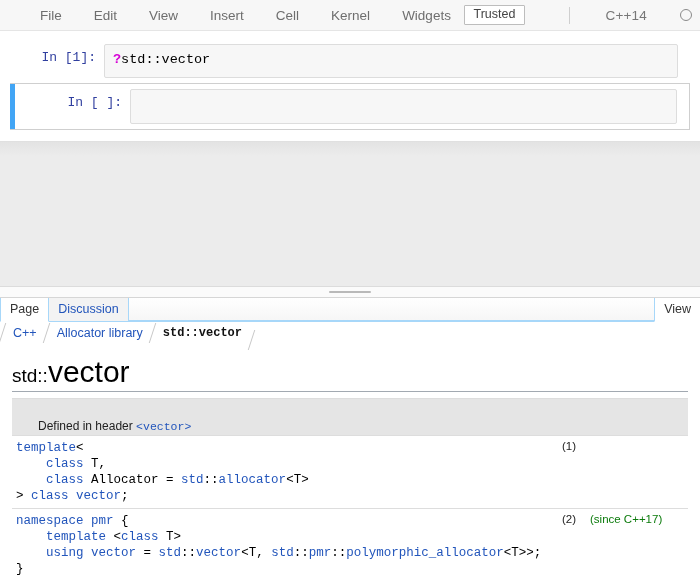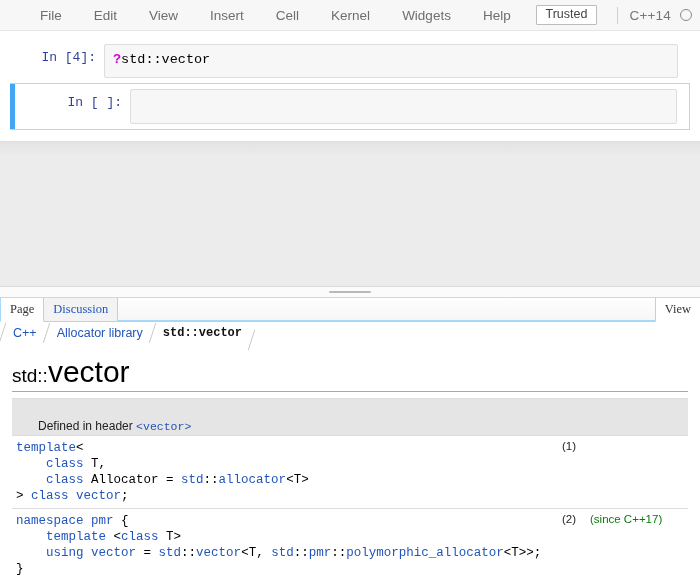--- a/index.html
+++ b/index.html
@@ -51,20 +51,21 @@
     white-space: nowrap;
   }
 
   .menubar-right {
     position: absolute;
     right: 0; top: 0;
     height: 30px;
     display: flex;
     align-items: center;
     padding-right: 8px;
+    gap: 24px;
   }
   .trusted-box {
     font-size: 12.5px;
     color: #444;
     border: 1px solid #bdbdbd;
     background: #fff;
     padding: 2px 9px 3px 9px;
     border-radius: 1px;
     line-height: 1.1;
   }
@@ -238,21 +239,20 @@
   }
   .cpp-tab {
     padding: 4px 9px 3px 9px;
     border-left: 1px solid #a7d7f9;
     border-right: 1px solid #a7d7f9;
     background: #f3f3f3;
     color: #2255bb;
     cursor: pointer;
     line-height: 16px;
     margin-right: -1px;
-    font-family: Liberation Serif, serif;
   }
   .cpp-tab.active {
     background: #ffffff;
     color: #333;
     border-bottom: 1px solid #fff;
     margin-bottom: -1px;
   }
   .cpp-tab-spacer {
     flex: 1;
     border-bottom: 1px solid #a7d7f9;
@@ -385,21 +385,21 @@
         <div class="kernel-name">C++14</div>
         <div class="kernel-idle"></div>
       </div>
     </div>
 
     <div class="nb-body">
 
       <div style="height:8px"></div>
 
       <div class="cell">
-        <div class="prompt">In [4]:</div>
+        <div class="prompt">In [1]:</div>
         <div class="cell-input"><span class="tok-help">?</span><span>std::vector</span></div>
       </div>
 
       <div class="cell selected">
         <div class="cell-selbar"></div>
         <div class="prompt">In [ ]:</div>
         <div class="cell-input empty"></div>
       </div>
 
       <div class="nb-filler"></div>

